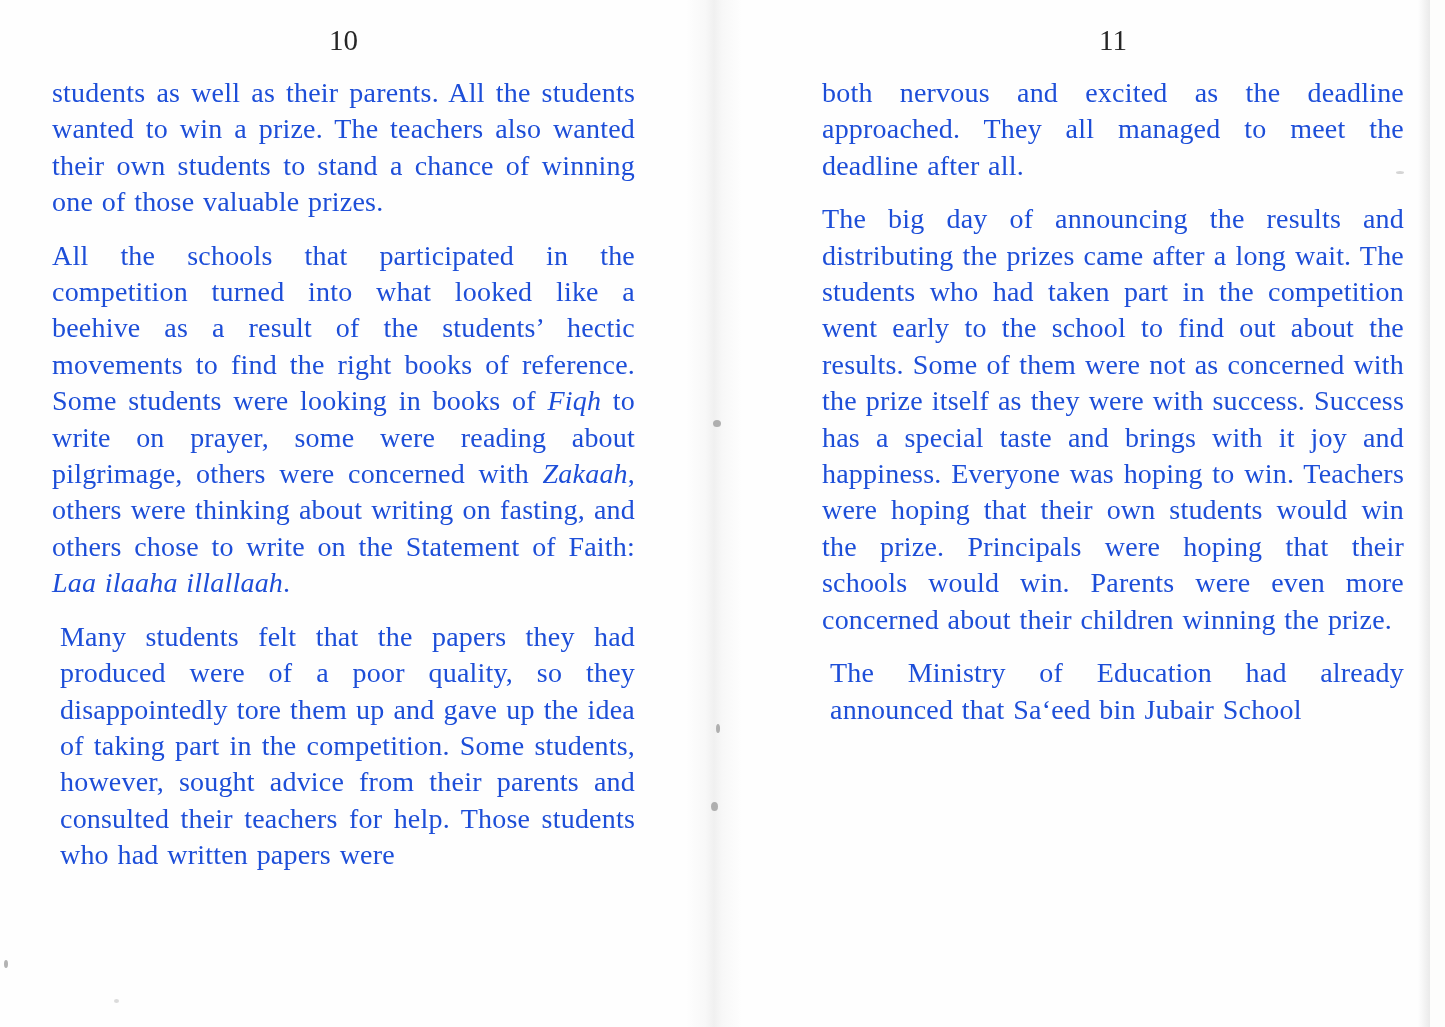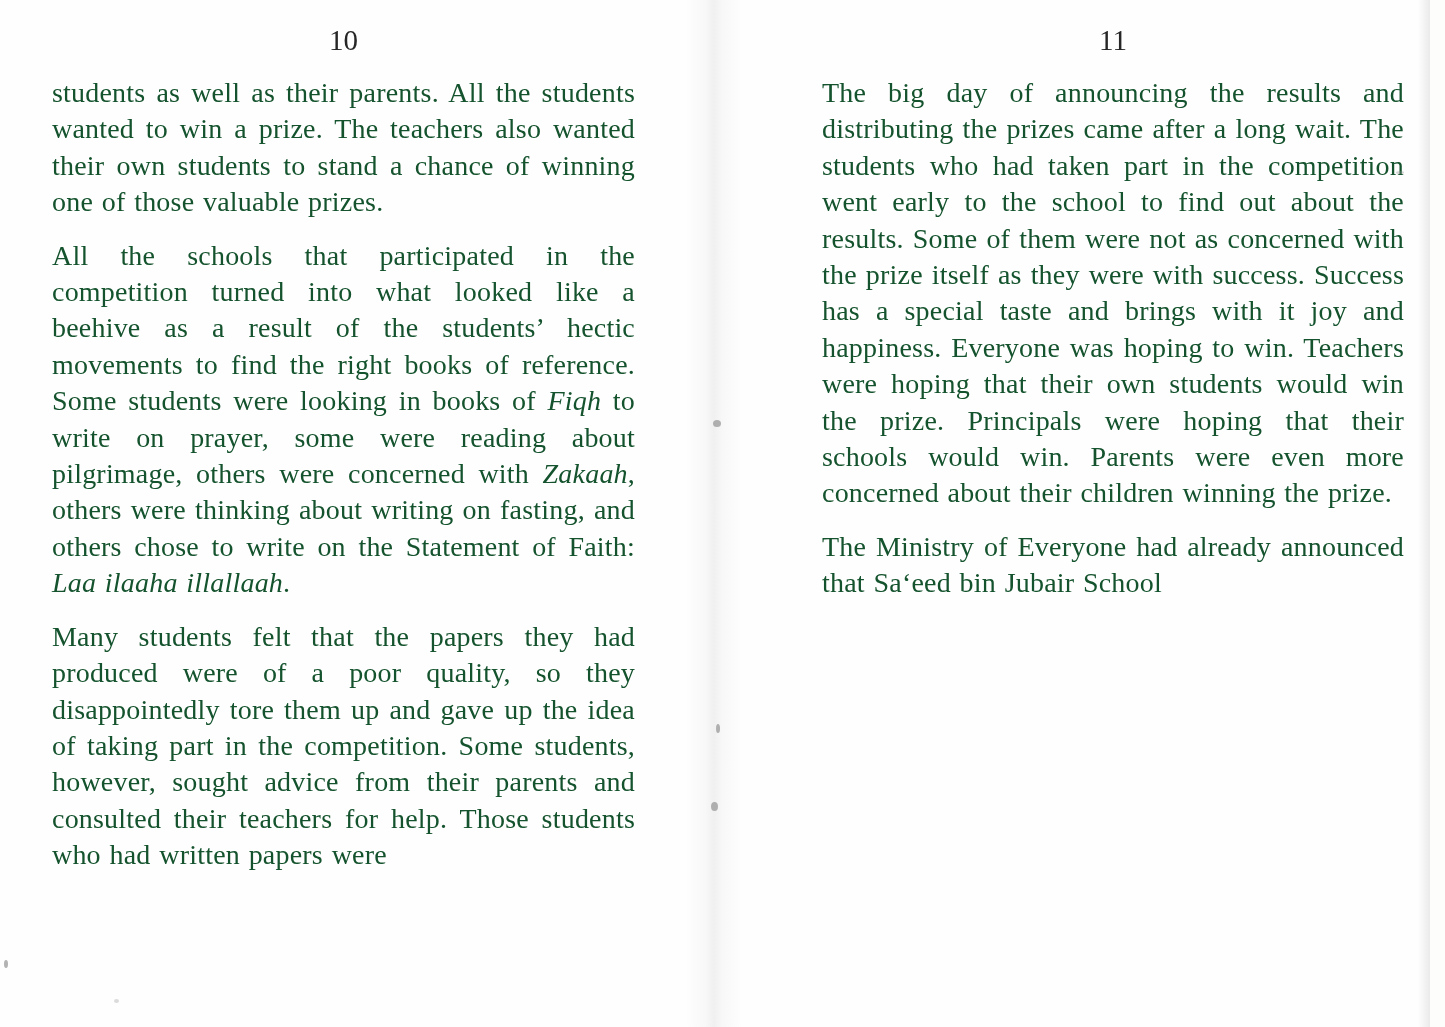--- a/index.html
+++ b/index.html
@@ -55,23 +55,23 @@
     margin-bottom: 17px;
     color: #262626;
   }
   .page-body p {
     margin: 0 0 17px 0;
     text-align: justify;
     font-size: 28px;
     line-height: 36.4px;
     letter-spacing: 0.2px;
     word-spacing: 1.5px;
-    color: #14532d;
+    color: #1d4ed8;
   }
-  .page-body p:last-child { margin-bottom: 0; }
+  .page-body p:last-child { margin-bottom: 0; margin-left: 8px; }
   .italic { font-style: italic; }
   .speck {
     position: absolute;
     background: #8a8a8a;
     border-radius: 50%;
     opacity: 0.65;
     pointer-events: none;
   }
 </style>
 </head>
@@ -86,22 +86,23 @@
         <p><span>All the schools that participated in the competition turned into what looked like a beehive as a result of the students’ hectic movements to find the right books of reference. Some students were looking in books of </span><span class="italic">Fiqh</span><span> to write on prayer, some were reading about pilgrimage, others were concerned with </span><span class="italic">Zakaah</span><span>, others were thinking about writing on fasting, and others chose to write on the Statement of Faith: </span><span class="italic">Laa ilaaha illallaah</span><span>.</span></p>
         <p><span>Many students felt that the papers they had produced were of a poor quality, so they disappointedly tore them up and gave up the idea of taking part in the competition. Some students, however, sought advice from their parents and consulted their teachers for help. Those students who had written papers were</span></p>
       </div>
   </section>
 
   <div class="gutter-shadow"></div>
 
   <section class="page right">
     <div class="page-number">11</div>
     <div class="page-body">
+        <p><span>both nervous and excited as the deadline approached. They all managed to meet the deadline after all.</span></p>
         <p><span>The big day of announcing the results and distributing the prizes came after a long wait. The students who had taken part in the competition went early to the school to find out about the results. Some of them were not as concerned with the prize itself as they were with success. Success has a special taste and brings with it joy and happiness. Everyone was hoping to win. Teachers were hoping that their own students would win the prize. Principals were hoping that their schools would win. Parents were even more concerned about their children winning the prize.</span></p>
-        <p><span>The Ministry of Everyone had already announced that Sa‘eed bin Jubair School</span></p>
+        <p><span>The Ministry of Education had already announced that Sa‘eed bin Jubair School</span></p>
       </div>
   </section>
 
   <div class="right-edge-shadow"></div>
 
   <div class="speck" style="left:713px; top:420px; width:8px;  height:7px;"></div>
   <div class="speck" style="left:716px; top:724px; width:4px;  height:9px;"></div>
   <div class="speck" style="left:711px; top:802px; width:7px;  height:9px;"></div>
   <div class="speck" style="left:4px;   top:960px; width:4px;  height:8px;"></div>
   <div class="speck" style="left:114px; top:999px; width:5px;  height:4px; opacity:0.3;"></div>

